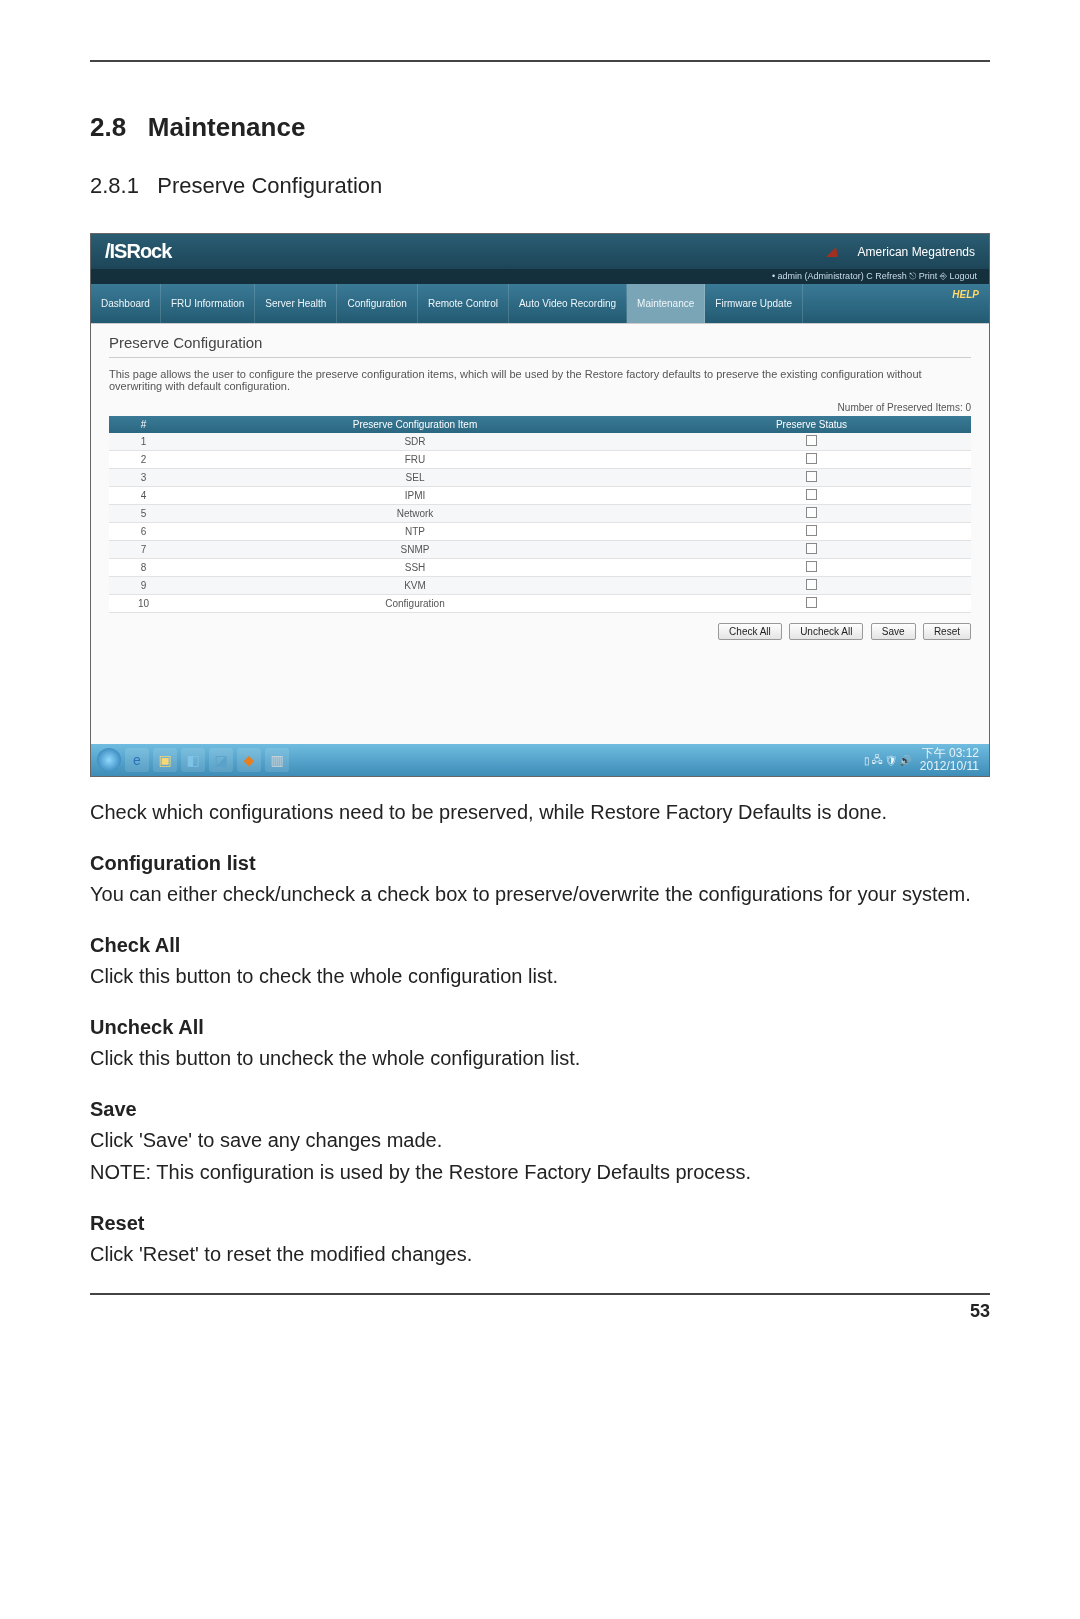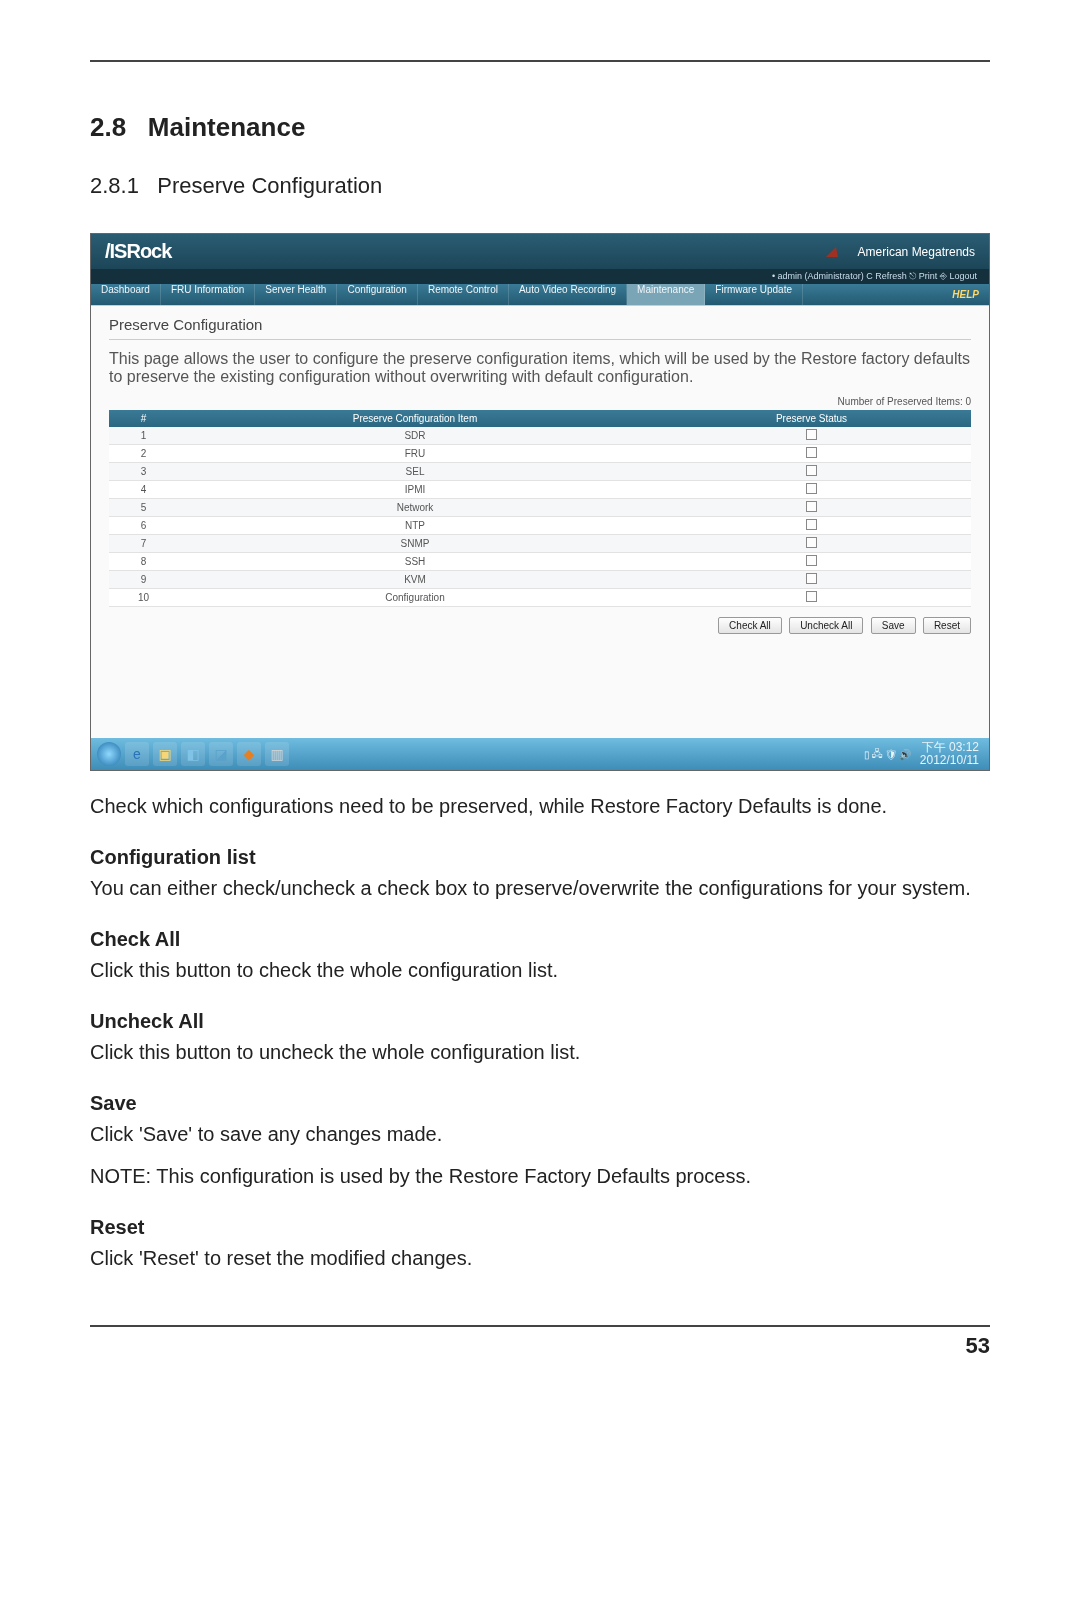--- a/index.html
+++ b/index.html
@@ -67,21 +67,21 @@
     padding: 2px 12px;
   }
   .ss-nav {
     background: linear-gradient(#3a7a96, #235a72);
     display: flex;
     color: #eef6fa;
     font-size: 10px;
     border-bottom: 1px solid #ccc;
   }
   .ss-nav .nav-item {
-    padding: 0 10px;
+    padding: 14px 10px;
     border-right: 1px solid rgba(255,255,255,0.15);
     white-space: nowrap;
   }
   .ss-nav .nav-item.active {
     background: #7aa5b7;
   }
   .ss-nav .nav-help {
     margin-left: auto;
     padding: 5px 10px;
     color: #ffd86b;
@@ -93,21 +93,21 @@
     background: #fafafa;
   }
   .ss-page-title {
     font-size: 15px;
     color: #444;
     border-bottom: 1px solid #ccc;
     padding-bottom: 6px;
     margin-bottom: 10px;
   }
   .ss-desc {
-    font-size: 16px;
+    font-size: 11px;
     color: #555;
     margin-bottom: 10px;
   }
   .ss-links {
     font-size: 10px;
     color: #555;
     margin-bottom: 6px;
   }
   .ss-links a { color: #2a5fb5; text-decoration: underline; }
   .ss-count {
@@ -187,25 +187,25 @@
     margin-top: 25px;
     margin-bottom: 4px;
   }
   .doc-para {
     font-size: 20px;
     line-height: 1.5;
     margin-bottom: 24px;
   }
   .page-footer {
     border-top: 2px solid #444;
-    margin-top: 52px;
+    margin-top: 24px;
     padding-top: 6px;
     text-align: right;
     font-weight: bold;
-    font-size: 22px;
+    font-size: 18px;
   }
   .chk { display:inline-block; width:11px; height:11px; border:1px solid #888; background:#fdfdfd; }
 </style>
 </head>
 <body>
 
 <hr class="top-rule">
 
 <h1 class="section-title">
   <span>2.8</span>
@@ -352,21 +352,21 @@
 <div class="doc-sub">Configuration list</div>
 <p class="doc-para">You can either check/uncheck a check box to preserve/overwrite the configurations for your system.</p>
 
 <div class="doc-sub">Check All</div>
 <p class="doc-para">Click this button to check the whole configuration list.</p>
 
 <div class="doc-sub">Uncheck All</div>
 <p class="doc-para">Click this button to uncheck the whole configuration list.</p>
 
 <div class="doc-sub">Save</div>
-<p class="doc-para" style="margin-bottom:12px">Click 'Save' to save any changes made.</p>
+<p class="doc-para" style="margin-bottom:2px">Click 'Save' to save any changes made.</p>
 <p class="doc-para">NOTE: This configuration is used by the Restore Factory Defaults process.</p>
 
 <div class="doc-sub">Reset</div>
 <p class="doc-para">Click 'Reset' to reset the modified changes.</p>
 
 <div class="page-footer">
   <span>53</span>
 </div>
 
 </body></html>

